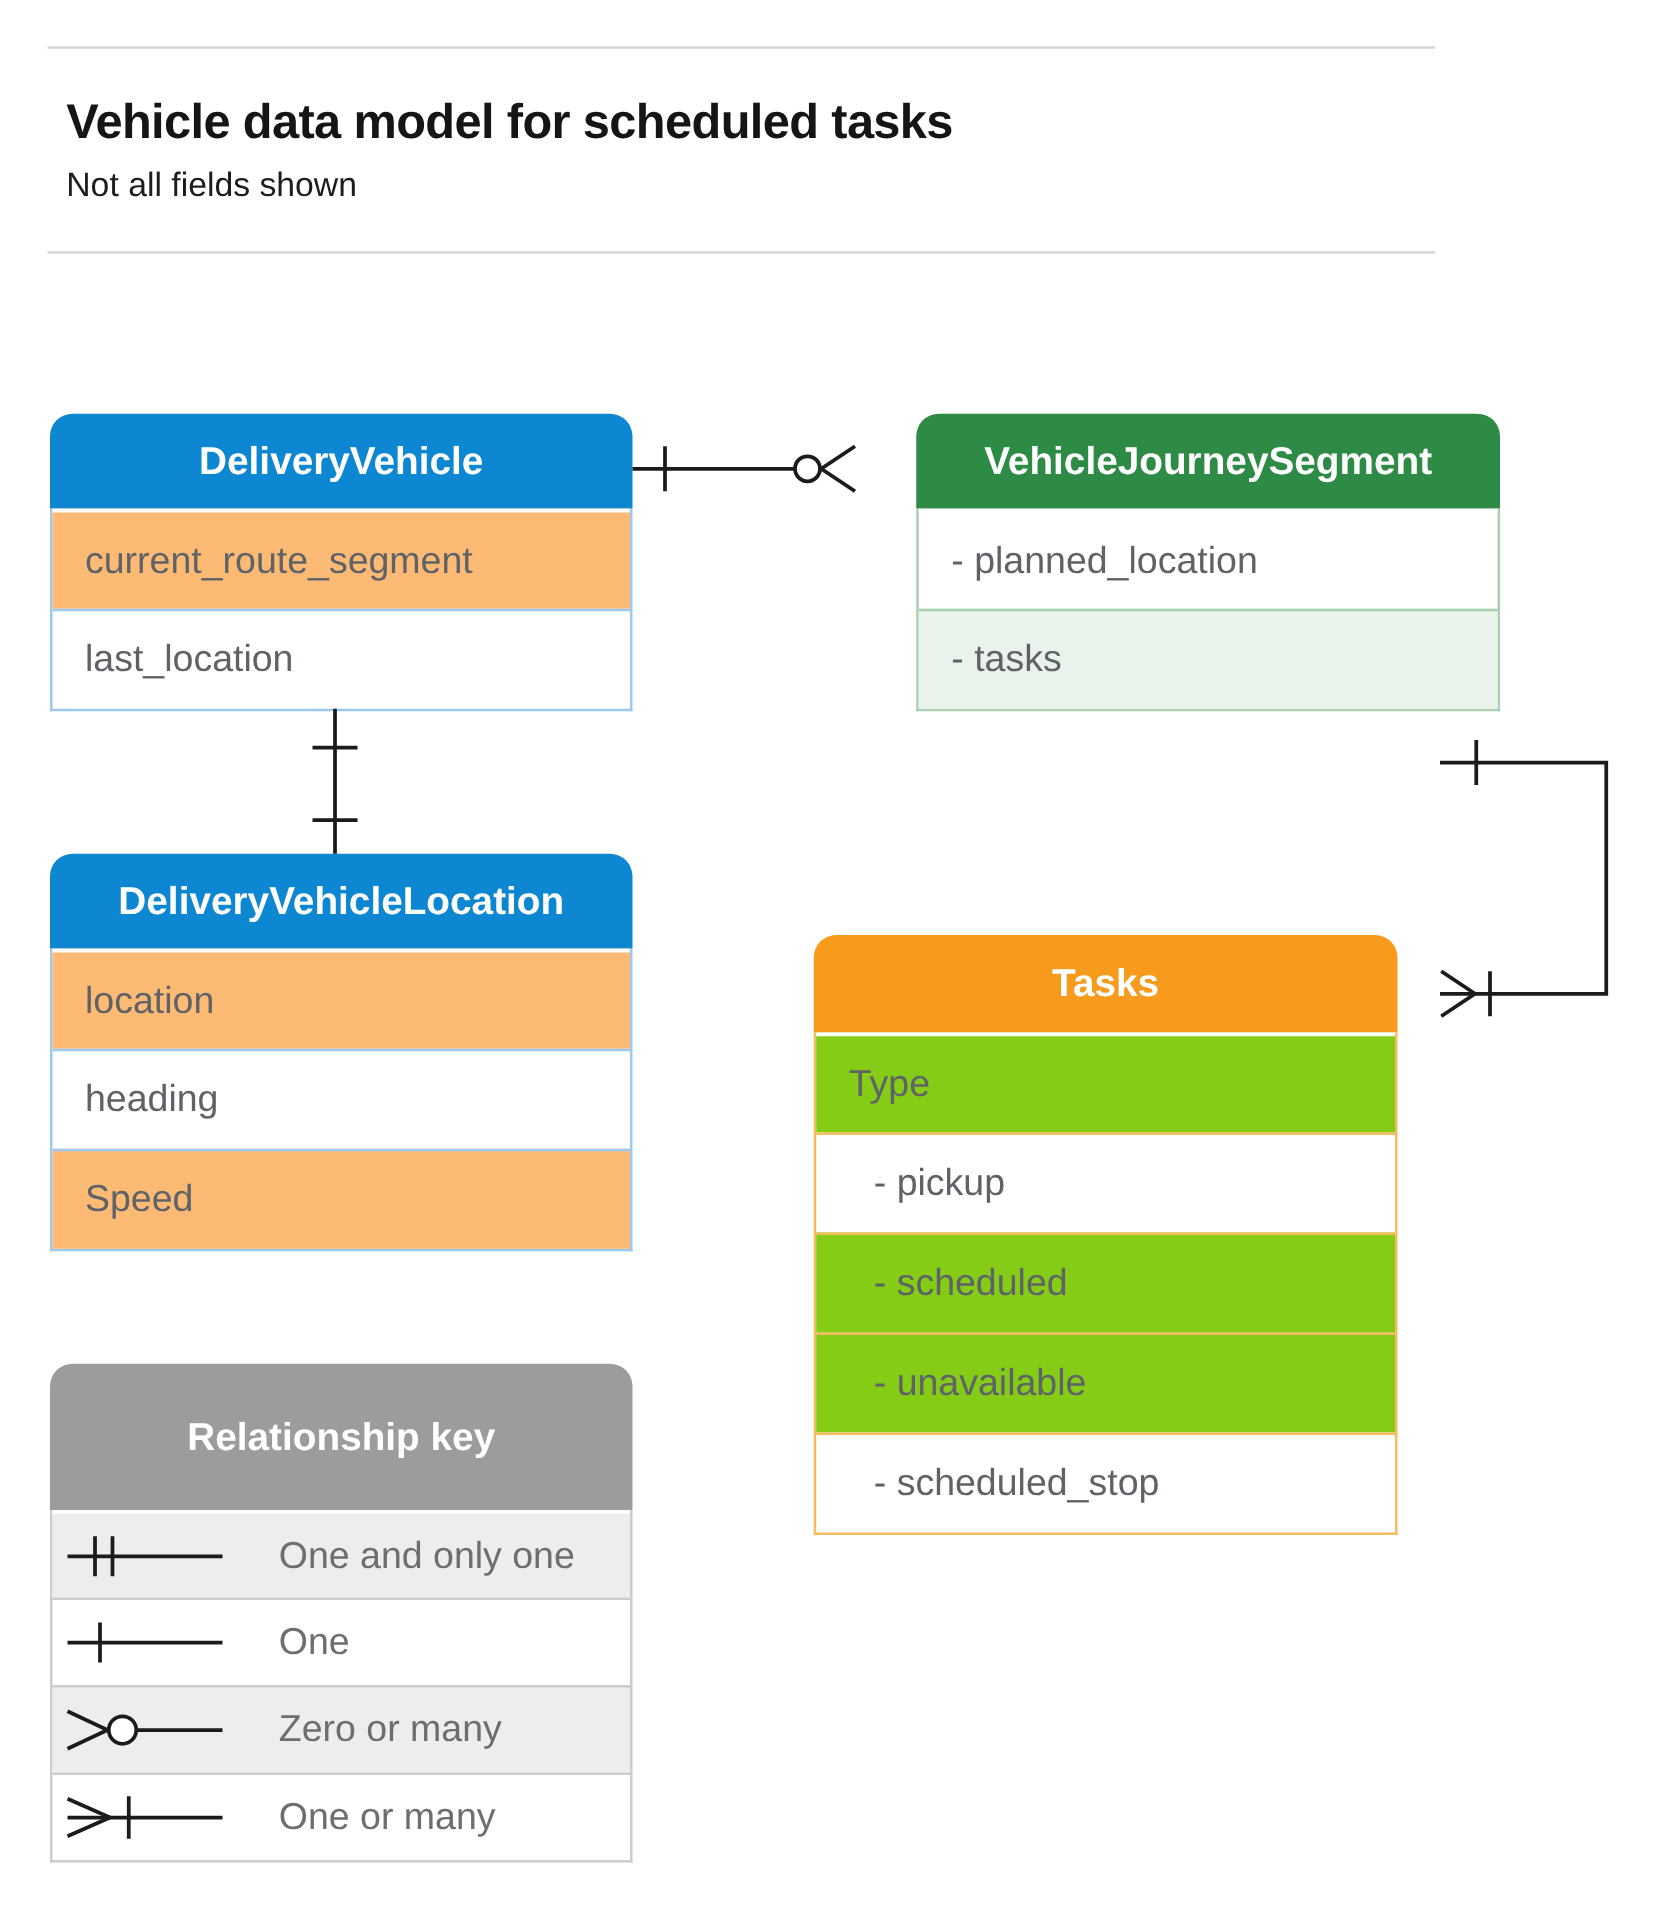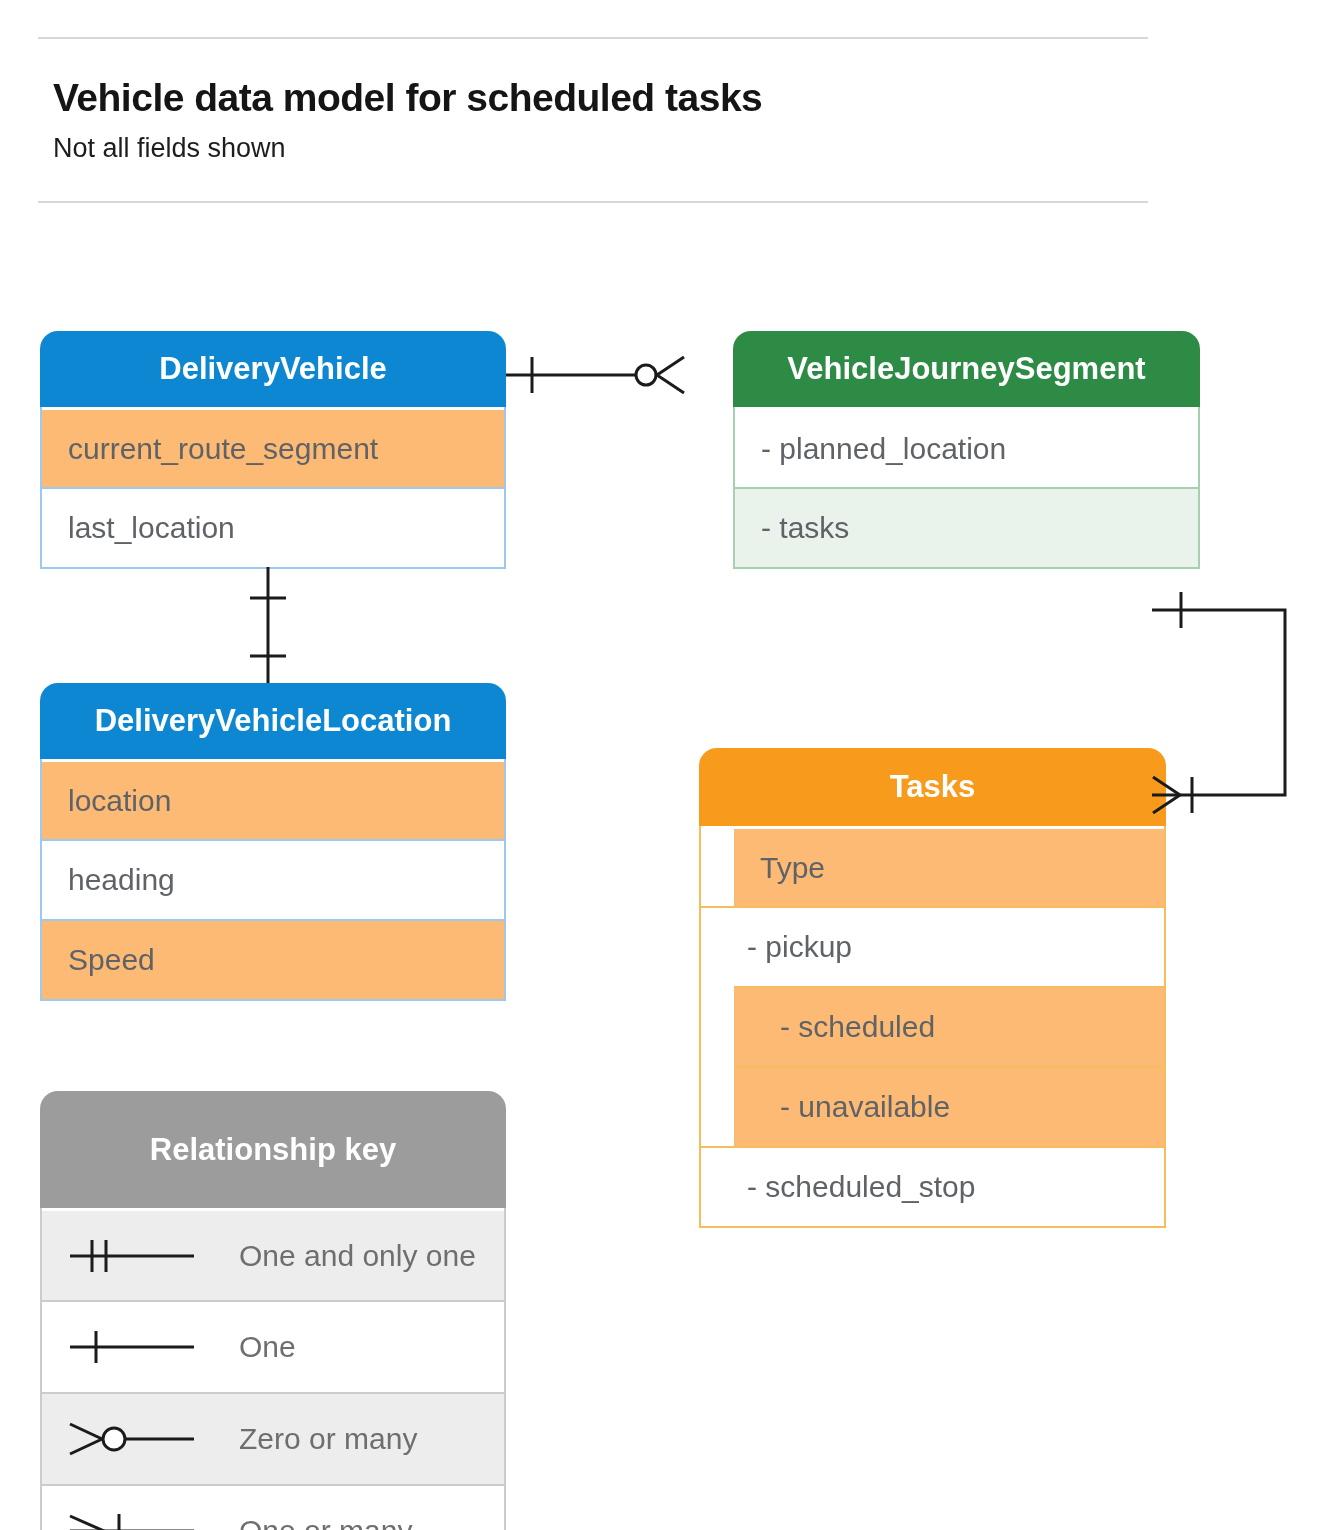--- a/index.html
+++ b/index.html
@@ -21,26 +21,26 @@
   .entity-row.indent{padding-left:46px;}
 
   .blue  {--bc:#9dc9ee;}
   .blue   .entity-header{background:#0d87d1;height:76px;}
   .blue   .entity-row.shaded{background:#fdba74;}
   .green {--bc:#a9cfb1;}
   .green  .entity-header{background:#2e8b46;height:76px;}
   .green  .entity-row.shaded{background:#e9f3eb;}
   .orange{--bc:#f5bd5e;}
   .orange .entity-header{background:#f89b1c;height:78px;}
-  .orange .entity-row.shaded{background:#fdba74;margin-left:33px;}
+  .orange .entity-row.shaded{background:#84cc16;}
   .gray  {--bc:#cccccc;}
   .gray   .entity-header{background:#9c9c9c;height:117px;}
   .gray   .entity-row.shaded{background:#ededed;}
 
-  .legend .entity-row{height:92px;color:#6e6e6e;padding-left:20px;}
+  .legend .entity-row{height:70px;color:#6e6e6e;padding-left:4px;}
   .legend-label{margin-left:22px;}
   .legend-sym{flex:0 0 155px;}
 
   .connectors{position:absolute;left:0;top:0;width:1325px;height:1530px;pointer-events:none;z-index:6;}
   .connectors line,.connectors path,.connectors polyline{stroke:#1b1b1b;stroke-width:3;fill:none;}
   .connectors circle{stroke:#1b1b1b;stroke-width:3;fill:#ffffff;}
   .legend-sym line,.legend-sym path{stroke:#1b1b1b;stroke-width:3;fill:none;}
   .legend-sym circle{stroke:#1b1b1b;stroke-width:3;fill:#ffffff;}
 </style>
 </head>
@@ -71,21 +71,21 @@
 
   <div class="entity blue" style="left:40px;top:683px;width:466px;">
     <div class="entity-header">DeliveryVehicleLocation</div>
     <div class="entity-rows">
       <div class="entity-row shaded">location</div>
       <div class="entity-row">heading</div>
       <div class="entity-row shaded">Speed</div>
     </div>
   </div>
 
-  <div class="entity orange" style="left:699px;top:748px;width:467px;">
+  <div class="entity orange" style="left:651px;top:748px;width:467px;">
     <div class="entity-header">Tasks</div>
     <div class="entity-rows">
       <div class="entity-row shaded">Type</div>
       <div class="entity-row indent">- pickup</div>
       <div class="entity-row shaded indent">- scheduled</div>
       <div class="entity-row shaded indent">- unavailable</div>
       <div class="entity-row indent">- scheduled_stop</div>
     </div>
   </div>
 

